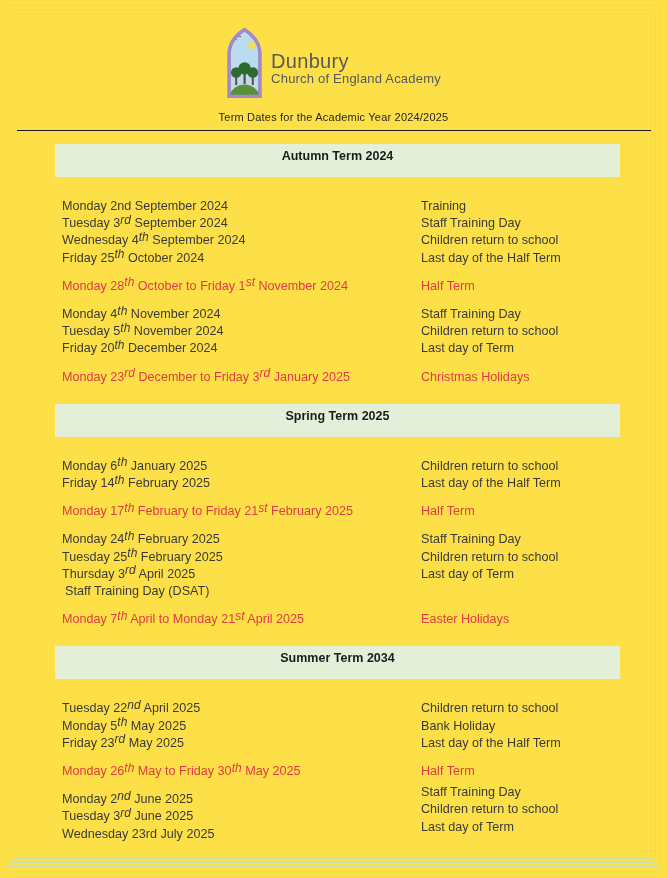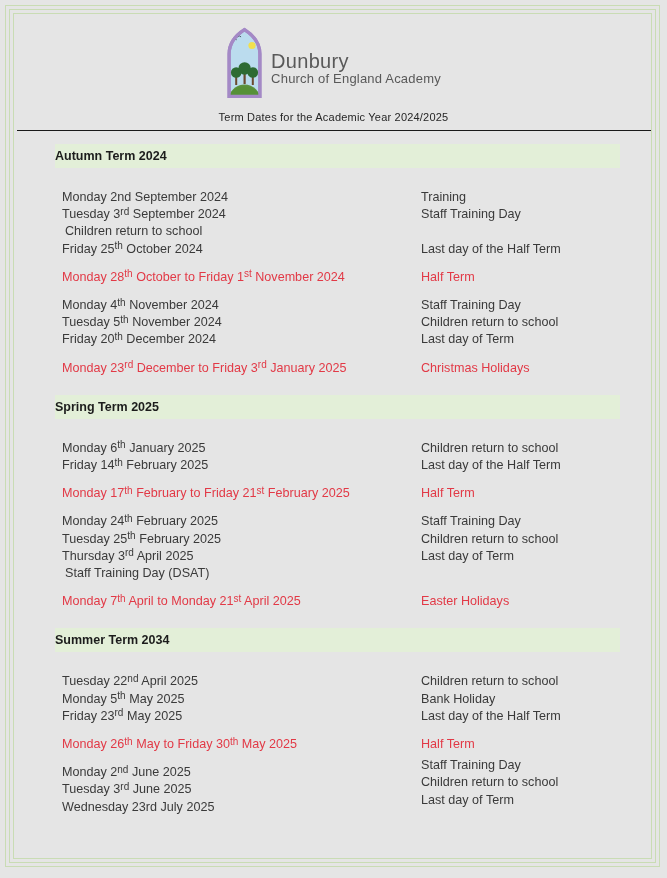--- a/index.html
+++ b/index.html
@@ -12,49 +12,49 @@
     --divider:#1a1a1a;
   }
   *{box-sizing:border-box;}
   html,body{margin:0;padding:0;}
   body{
     width:667px;height:878px;
     background:#fff;
     font-family:"Liberation Sans",sans-serif;
     overflow:hidden;
   }
-  .page{position:relative;width:667px;height:878px;background:#e5e5e5;overflow:hidden;}
+  .page{position:relative;width:667px;height:878px;background:#fde047;overflow:hidden;}
   .frame{position:absolute;border:1.5px solid var(--frame);pointer-events:none;}
   .f1{inset:5px 7px 11px 5px;}
   .f2{inset:9px 11px 15px 9px;}
   .f3{inset:13px 15px 19px 13px;}
   .content{position:absolute;inset:0;padding-top:27px;}
 
   .brand{display:flex;justify-content:center;align-items:flex-start;gap:8px;height:74px;}
   .brand svg{width:37px;height:72px;flex:0 0 auto;display:block;}
   .brand-text{padding-top:23px;color:var(--logo_gray);}
   .brand-name{font-size:20px;line-height:22px;font-weight:400;letter-spacing:.3px;}
   .brand-sub{font-size:13px;line-height:14px;letter-spacing:.2px;}
 
   .title{margin:10px 0 0;text-align:center;font-size:11px;font-weight:400;
          color:var(--title_text);letter-spacing:.2px;}
   .divider{border-top:1.8px solid var(--divider);margin:7px 16px 0 17px;}
 
   main{display:block;}
   .term-section{margin:18px 47px 0 55px;}
   .term-section:first-child{margin-top:13px;}
-  .term-header{background:var(--header_bar);height:24px;line-height:24px;text-align:left;
+  .term-header{background:var(--header_bar);height:33px;line-height:24px;text-align:center;
                font-weight:bold;font-size:12.5px;color:#1c1c1c;}
   .term-body{padding:21px 0 0 7px;}
   .row{display:flex;line-height:17.2px;font-size:12.6px;color:var(--body_text);gap:28px;}
   .row .date{width:328px;flex:0 0 328px;}
   .row .desc{flex:1;padding-left:3px;}
   .row.holiday{color:var(--holiday_red);margin:11px 0;}
   .desc.up{position:relative;top:-7px;}
-  sup{font-size:10px;vertical-align:baseline;position:relative;top:-3.5px;line-height:0;}
+  sup{font-size:12px;vertical-align:baseline;position:relative;top:-3.5px;line-height:0;font-style:italic;}
 </style>
 </head>
 <body>
 
 <div class="page">
   <div class="frame f1"></div>
   <div class="frame f2"></div>
   <div class="frame f3"></div>
 
   <div class="content">
@@ -96,20 +96,21 @@
           <div class="term-body">
             <div class="row">
               <div class="date">Monday 2nd September 2024</div>
               <div class="desc">Training</div>
             </div>
             <div class="row">
               <div class="date">Tuesday 3<sup>rd</sup> September 2024</div>
               <div class="desc">Staff Training Day</div>
             </div>
             <div class="row">
+              <div class="date">Wednesday 4<sup>th</sup> September 2024</div>
               <div class="desc">Children return to school</div>
             </div>
             <div class="row">
               <div class="date">Friday 25<sup>th</sup> October 2024</div>
               <div class="desc">Last day of the Half Term</div>
             </div>
             <div class="row holiday">
               <div class="date">Monday 28<sup>th</sup> October to Friday 1<sup>st</sup> November 2024</div>
               <div class="desc">Half Term</div>
             </div>

